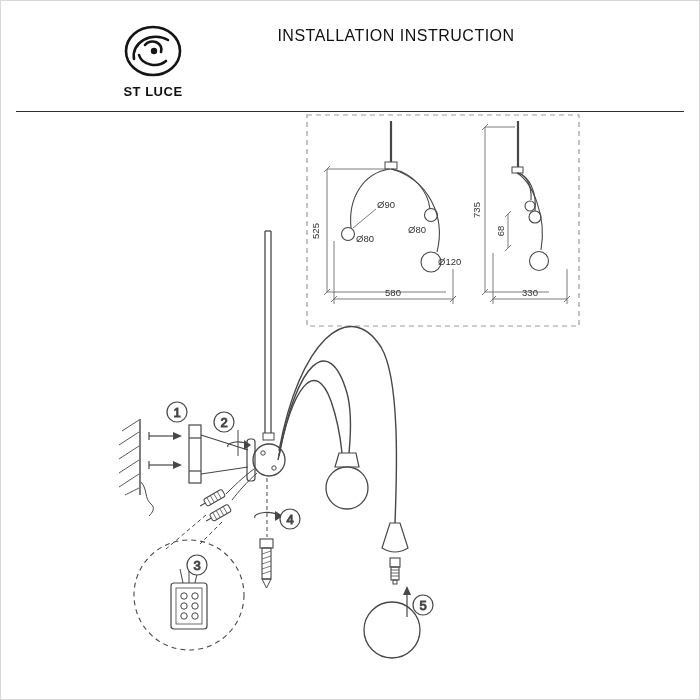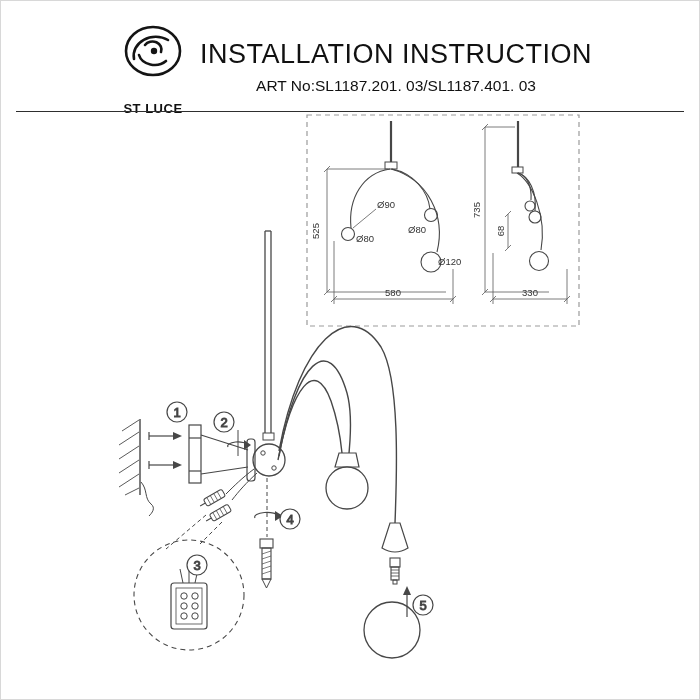--- a/index.html
+++ b/index.html
@@ -1,23 +1,23 @@
 <!DOCTYPE html>
 <html><head>
 <meta charset="utf-8">
 <style>
   html,body{margin:0;padding:0;}
   body{width:700px;height:700px;background:#ffffff;position:relative;overflow:hidden;
        font-family:"Liberation Sans",sans-serif;color:#111;}
   .page{position:absolute;inset:0;border:1px solid #d8d8d8;box-sizing:border-box;background:#fff;}
   .logo{position:absolute;left:116px;top:22px;width:72px;text-align:center;}
   .logo svg{display:block;margin:0 auto;}
-  .logo-text{font-size:13px;font-weight:bold;letter-spacing:.5px;margin-top:20px;color:#101010;}
+  .logo-text{font-size:13px;font-weight:bold;letter-spacing:.5px;margin-top:3px;color:#101010;}
   .titles{position:absolute;left:170px;top:26px;width:450px;text-align:center;}
-  .title{font-size:27px;letter-spacing:.5px;margin-top:12px;}
+  .title{font-size:16px;letter-spacing:.5px;}
   .series{font-size:21px;margin-top:4px;}
   .artno{font-size:15.5px;margin-top:7px;}
   .rule{position:absolute;left:15px;right:15px;top:110px;border-top:1.5px solid #2e2e2e;}
   .diagram{position:absolute;left:0;top:0;}
   svg text{font-family:"Liberation Sans",sans-serif;}
   .dim{font-size:9.5px;fill:#333;}
   .stepnum{font-size:13px;fill:#222;}
 </style>
 </head>
 <body>
@@ -32,21 +32,20 @@
         <path d="M45,38 a16,13 0 0 1 -27,-6"></path>
         <path d="M24,22 a9,8 0 0 1 16,7"></path>
       </g>
       <circle cx="33" cy="28" r="3.2" fill="#141414"></circle>
     </svg>
     <div class="logo-text">ST LUCE</div>
   </div>
 
   <div class="titles">
     <div class="title">INSTALLATION INSTRUCTION</div>
-    <div class="artno">ART No:SL1187.201. 03/SL1187.401. 03</div>
   </div>
 
   <div class="rule"></div>
 
   <svg class="diagram" width="700" height="700" viewBox="0 0 700 700">
 
     <g>
       <rect x="306" y="114" width="272" height="211" fill="none" stroke="#9b9b9b" stroke-width="1.2" stroke-dasharray="5,4"></rect>
 
       <g fill="none" stroke="#474747">

